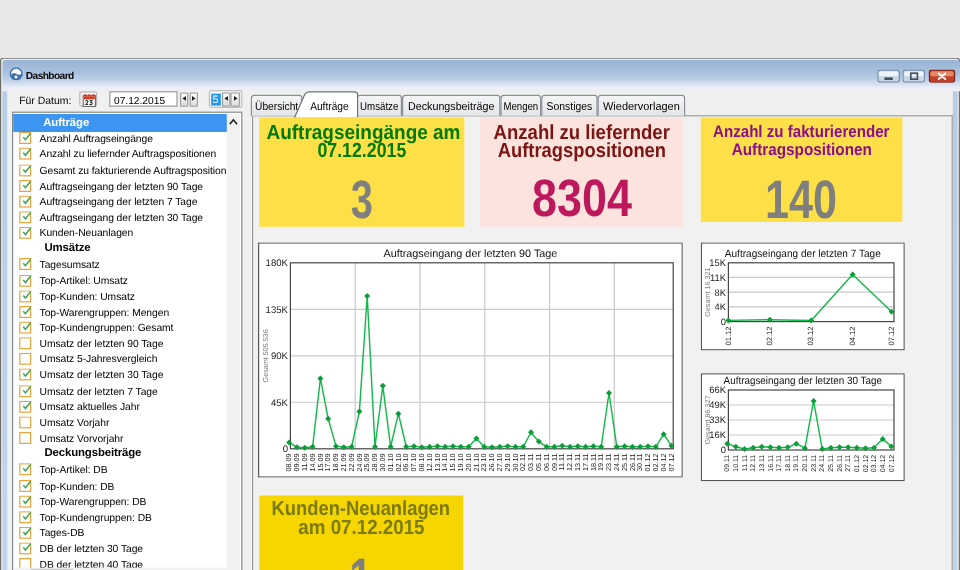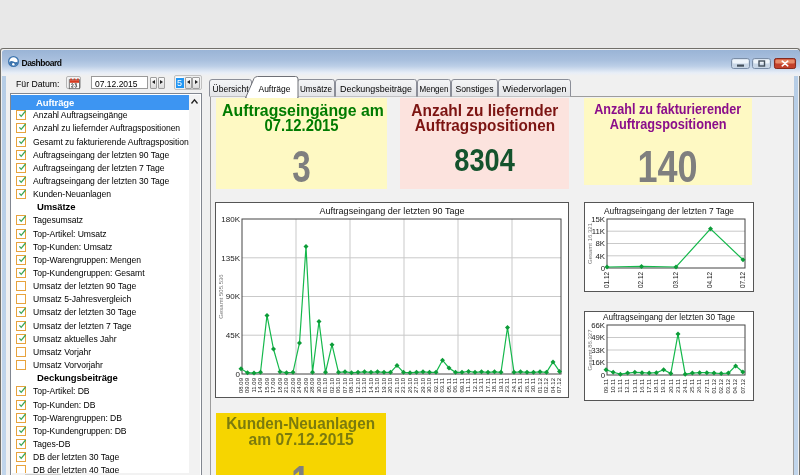--- a/index.html
+++ b/index.html
@@ -333,31 +333,31 @@
       <text x="228.0" y="16.5" font-size="9.5" fill="#000" text-anchor="middle" textLength="29" lengthAdjust="spacingAndGlyphs">Mengen</text>
       <path d="M245.5,21.5 L245.5,7 Q245.5,4.5 248,4.5 L289.5,4.5 Q291.5,4.5 291.5,7 L291.5,21.5" fill="url(#tg)" stroke="#8b8e98"></path>
       <text x="268.5" y="16.5" font-size="9.5" fill="#000" text-anchor="middle" textLength="38" lengthAdjust="spacingAndGlyphs">Sonstiges</text>
       <path d="M292.5,21.5 L292.5,7 Q292.5,4.5 295,4.5 L362.5,4.5 Q364.5,4.5 364.5,7 L364.5,21.5" fill="url(#tg)" stroke="#8b8e98"></path>
       <text x="328.5" y="16.5" font-size="9.5" fill="#000" text-anchor="middle" textLength="64" lengthAdjust="spacingAndGlyphs">Wiedervorlagen</text>
       <path d="M39.5,23 L48,3.5 Q49,1.5 51.5,1.5 L89.5,1.5 Q92,1.5 92,4 L92,23 Z" fill="#ffffff" stroke="#6e7077"></path>
       <line x1="41" y1="22.4" x2="91" y2="22.4" stroke="#ffffff" stroke-width="1.8"></line>
       <text x="68.5" y="16.5" font-size="9.5" fill="#000" text-anchor="middle" textLength="32" lengthAdjust="spacingAndGlyphs">Aufträge</text>
     </svg>
 
-  <div class="box" style="left:215px;top:49px;width:171px;height:90.5px;background:#fef9c3;color:#007b00">
+  <div class="box" style="left:215px;top:49px;width:171px;height:90.5px;background:#fde047;color:#007b00">
       <div class="ln" style="top:3.8px;font-size:17px"><span style="transform:scaleX(0.93)">Auftragseingänge am</span></div>
       <div class="ln" style="top:19.4px;font-size:17px"><span style="transform:scaleX(0.87)">07.12.2015</span></div>
       <div class="ln" style="top:45.7px;font-size:45px;color:#7f7f7f"><span style="transform:scaleX(0.74)">3</span></div>
     </div>
     <div class="box" style="left:399px;top:49px;width:169px;height:90.5px;background:#fce3de;color:#7c1412">
       <div class="ln" style="top:3.8px;font-size:17px"><span style="transform:scaleX(0.91)">Anzahl zu liefernder</span></div>
       <div class="ln" style="top:19.4px;font-size:17px"><span style="transform:scaleX(0.9)">Auftragspositionen</span></div>
-      <div class="ln" style="top:45.7px;font-size:32px;color:#14532d"><span style="transform:scaleX(0.85)">8304</span></div>
-    </div>
-    <div class="box" style="left:583px;top:49px;width:168px;height:87px;background:#fef9c3;color:#8b0e8b">
+      <div class="ln" style="top:45.7px;font-size:44px;color:#be185d"><span style="transform:scaleX(0.85)">8304</span></div>
+    </div>
+    <div class="box" style="left:583px;top:49px;width:168px;height:87px;background:#fde047;color:#8b0e8b">
       <div class="ln" style="top:4.2px;font-size:14px"><span style="transform:scaleX(0.9)">Anzahl zu fakturierender</span></div>
       <div class="ln" style="top:18.5px;font-size:14px"><span style="transform:scaleX(0.91)">Auftragspositionen</span></div>
       <div class="ln" style="top:45.7px;font-size:45px;color:#7f7f7f"><span style="transform:scaleX(0.8)">140</span></div>
     </div>
     <div class="box" style="left:215px;top:364px;width:170px;height:91px;background:#f6d500;color:#7b7b0e">
       <div class="ln" style="top:2.3px;font-size:17px"><span style="transform:scaleX(0.9)">Kunden-Neuanlagen</span></div>
       <div class="ln" style="top:18.4px;font-size:17px"><span style="transform:scaleX(0.92)">am 07.12.2015</span></div>
       <div class="ln" style="top:45.9px;font-size:45px;color:#7f7f7f"><span style="transform:scaleX(0.74)">1</span></div>
     </div>
 

